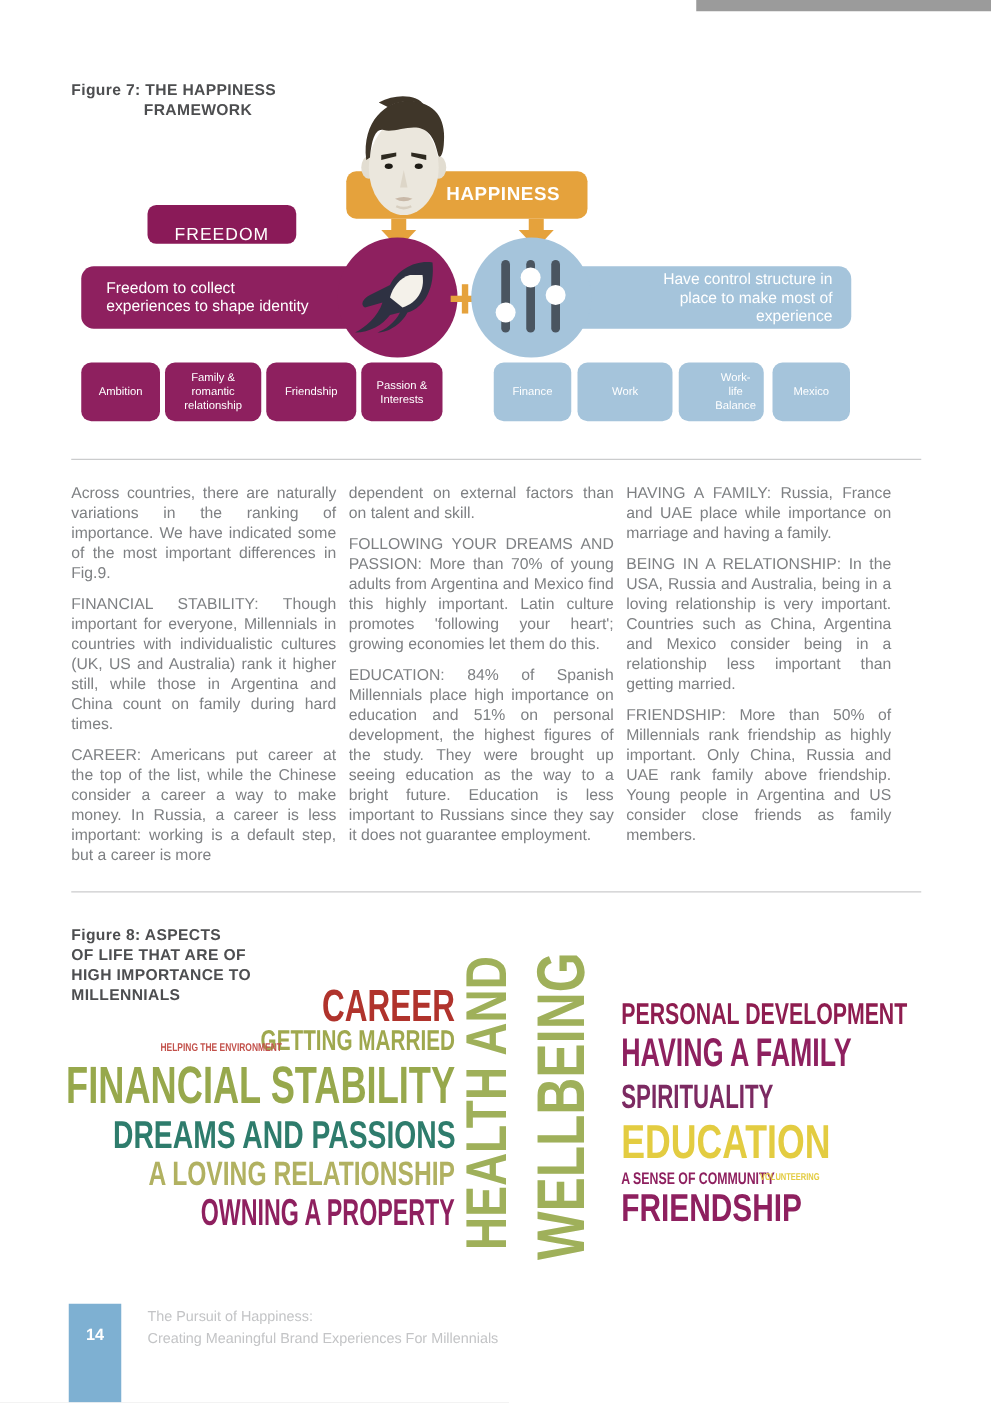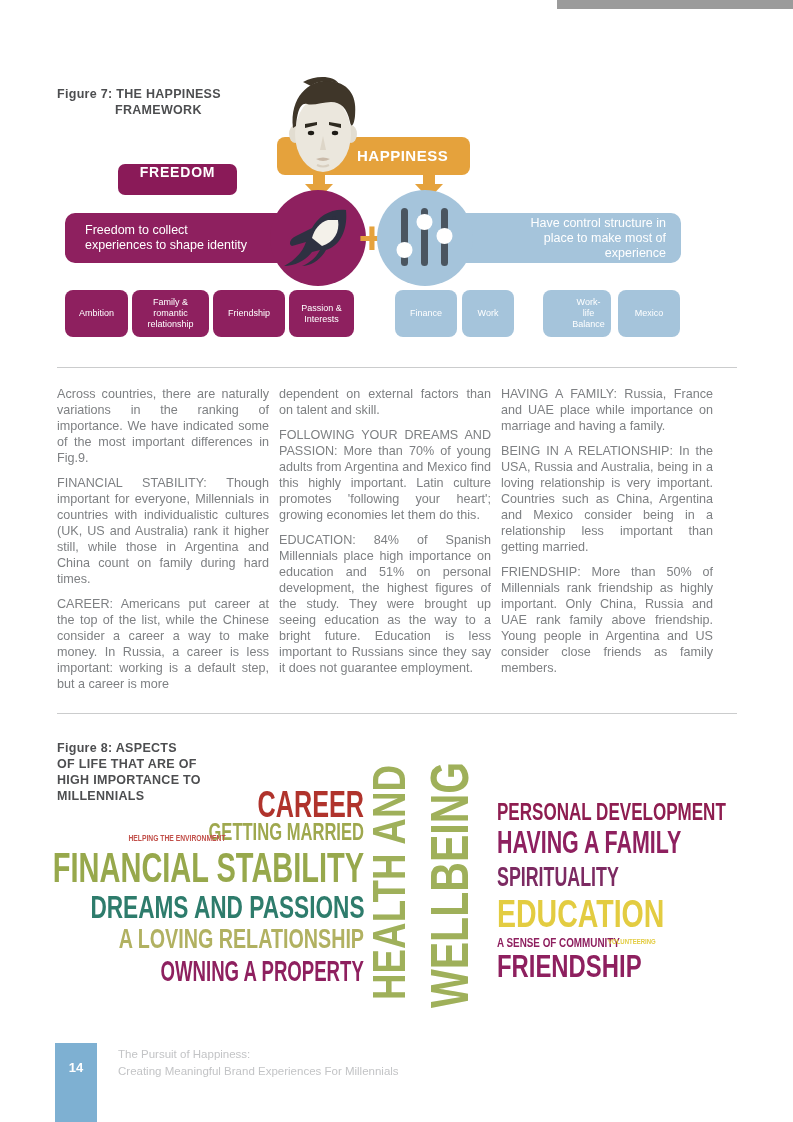--- a/index.html
+++ b/index.html
@@ -6,55 +6,55 @@
   *{box-sizing:border-box;}
   .page{position:relative;width:793px;height:1122px;background:#ffffff;margin:0 auto;
         font-family:"Liberation Sans",sans-serif;overflow:hidden;}
   .abs{position:absolute;}
 
   
   .topbar{left:557px;top:0;width:236px;height:9px;background:#9b9b9b;}
 
   
   .figcap{color:#4d4e50;font-size:12.5px;line-height:16px;font-weight:bold;letter-spacing:.3px;}
-  .fig7cap{left:57px;top:86px;}
+  .fig7cap{left:57px;top:64px;}
   .fig7cap .l2{padding-left:58px;}
   .fig8cap{left:57px;top:740px;}
 
   
   .banner{left:277px;top:137px;width:193px;height:38px;border-radius:8px;background:#e5a23c;}
   .banner-label{left:357px;top:147px;width:110px;color:#fff;font-weight:bold;font-size:15px;letter-spacing:.5px;}
   .arrow{width:0;height:0;border-left:14px solid transparent;border-right:14px solid transparent;
          border-top:15px solid #e5a23c;}
   .arrow-stem{width:12px;height:9px;background:#e5a23c;margin:0 auto;}
   .arrow-wrap{top:175px;}
   .arrow-1{left:305px;} .arrow-2{left:415px;}
-  .badge{height:31px;border-radius:7px;color:#fff;font-weight:bold;font-size:14px;letter-spacing:.8px;
-         display:flex;align-items:flex-start;justify-content:center;top:164px;}
+  .badge{height:31px;border-radius:7px;color:#fff;font-weight:normal;font-size:14px;letter-spacing:.8px;
+         display:flex;align-items:flex-end;justify-content:center;top:164px;}
   .badge-freedom{left:118px;width:119px;background:#8a1a58;}
   .badge-control{left:509px;width:119px;background:#9bbdd6;}
 
   .bigbox{top:213px;height:50px;border-radius:10px;color:#fff;font-size:12.5px;line-height:15px;
           display:flex;align-items:center;}
   .box-freedom{left:65px;width:245px;background:#8e205f;padding-left:20px;padding-right:55px;}
   .box-control{left:455px;width:226px;background:#a5c4db;justify-content:flex-end;text-align:right;
                padding-right:15px;padding-left:75px;}
 
   .circle{top:190px;width:96px;height:96px;border-radius:50%;display:flex;align-items:center;justify-content:center;}
   .circle-freedom{left:270px;background:#8e205f;}
   .circle-control{left:377px;background:#a5c4db;}
   .plus{left:356px;top:219px;color:#e5a23c;font-size:46px;font-weight:bold;line-height:38px;width:32px;
         text-align:center;}
 
   .chip{top:290px;height:47px;border-radius:8px;color:#fff;font-size:9px;line-height:11px;
         display:flex;align-items:center;justify-content:center;text-align:center;padding:3px 5px;}
   .chip-m{background:#8e205f;} .chip-b{background:#a5c4db;}
   .chip1{left:65px;width:63px;} .chip2{left:132px;width:77px;} .chip3{left:213px;width:72px;}
   .chip4{left:289px;width:65px;text-align:center;}
-  .chip5{left:395px;width:62px;} .chip6{left:462px;width:52px;} .chip7{left:543px;width:68px;padding-left:28px;}
+  .chip5{left:395px;width:62px;} .chip6{left:462px;width:76px;} .chip7{left:543px;width:68px;padding-left:28px;}
   .chip8{left:618px;width:62px;}
 
   .divider{left:57px;width:680px;height:1px;background:#cbcccd;}
   .div1{top:367px;} .div2{top:713px;}
 
   
   .article{left:57px;top:386px;width:656px;display:flex;gap:10px;}
   .col{width:212px;color:#7e8083;font-size:12.6px;line-height:16px;text-align:justify;}
   .col p{margin:0 0 9px 0;}
 

